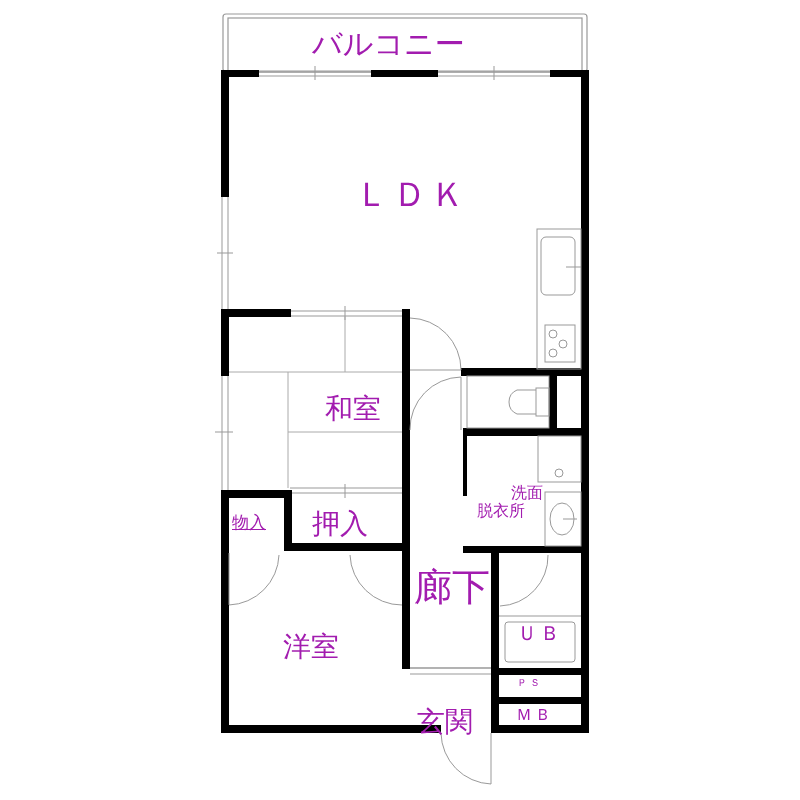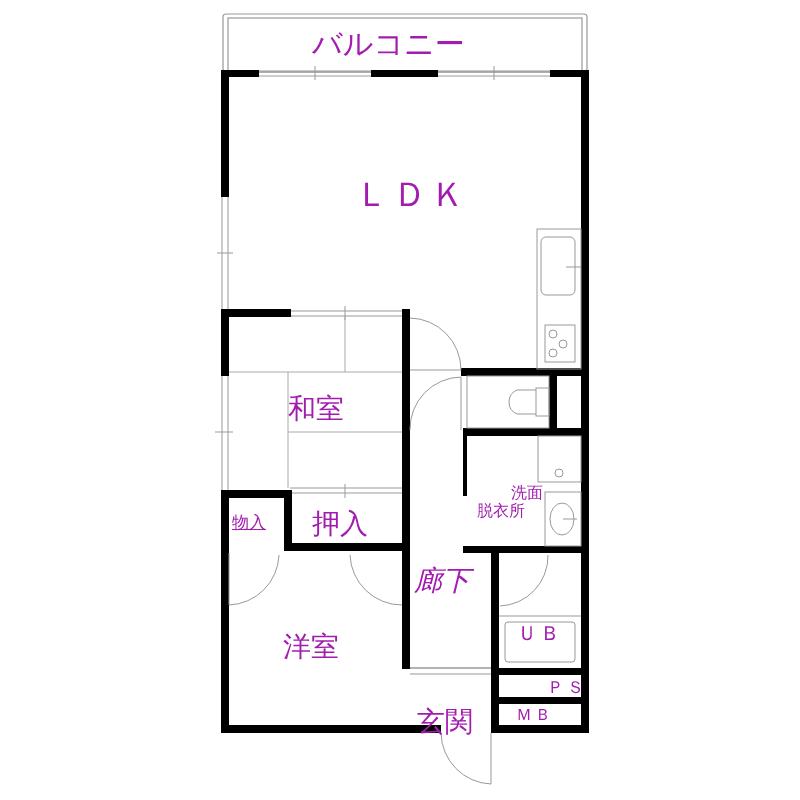--- a/index.html
+++ b/index.html
@@ -109,23 +109,23 @@
   </g>
   <g stroke="#999" stroke-width="1" fill="none">
     <line x1="499" y1="616" x2="581" y2="616"></line>
     <rect x="505" y="622" width="70" height="40" rx="3"></rect>
   </g>
   <line x1="410" y1="668" x2="491" y2="668" stroke="#999"></line>
 </svg>
 
 <div class="label" style="left:312px;top:24px;font-size:30px;">バルコニー</div>
 <div class="label" style="left:355px;top:172px;font-size:34px;letter-spacing:4px;">ＬＤＫ</div>
-<div class="label" style="left:288px;top:390px;font-size:28px;">和室</div>
+<div class="label" style="left:288px;top:390px;font-size:28px;padding-left:37px;">和室</div>
 <div class="label" style="left:312px;top:505px;font-size:28px;">押入</div>
 <div class="label" style="left:232px;top:511px;font-size:17px;text-decoration:underline;">物入</div>
 <div class="label" style="left:487px;top:483px;font-size:16px;margin-left:24px;">洗面</div>
 <div class="label" style="left:477px;top:501px;font-size:16px;">脱衣所</div>
-<div class="label" style="left:414px;top:562px;font-size:28px;font-style:italic;">廊下</div>
+<div class="label" style="left:414px;top:562px;font-size:38px;">廊下</div>
 <div class="label" style="left:517px;top:590px;font-size:20px;letter-spacing:3px;margin-top:30px;">ＵＢ</div>
 <div class="label" style="left:283px;top:628px;font-size:28px;font-family:Liberation Mono, monospace;">洋室</div>
 <div class="label" style="left:417px;top:683px;font-size:28px;margin-top:20px;">玄関</div>
-<div class="label" style="left:547px;top:676px;font-size:17px;letter-spacing:3px;">ＰＳ</div>
+<div class="label" style="left:517px;top:676px;font-size:10px;letter-spacing:3px;">ＰＳ</div>
 <div class="label" style="left:516px;top:705px;font-size:16px;letter-spacing:3px;">ＭＢ</div>
 
 </body></html>

